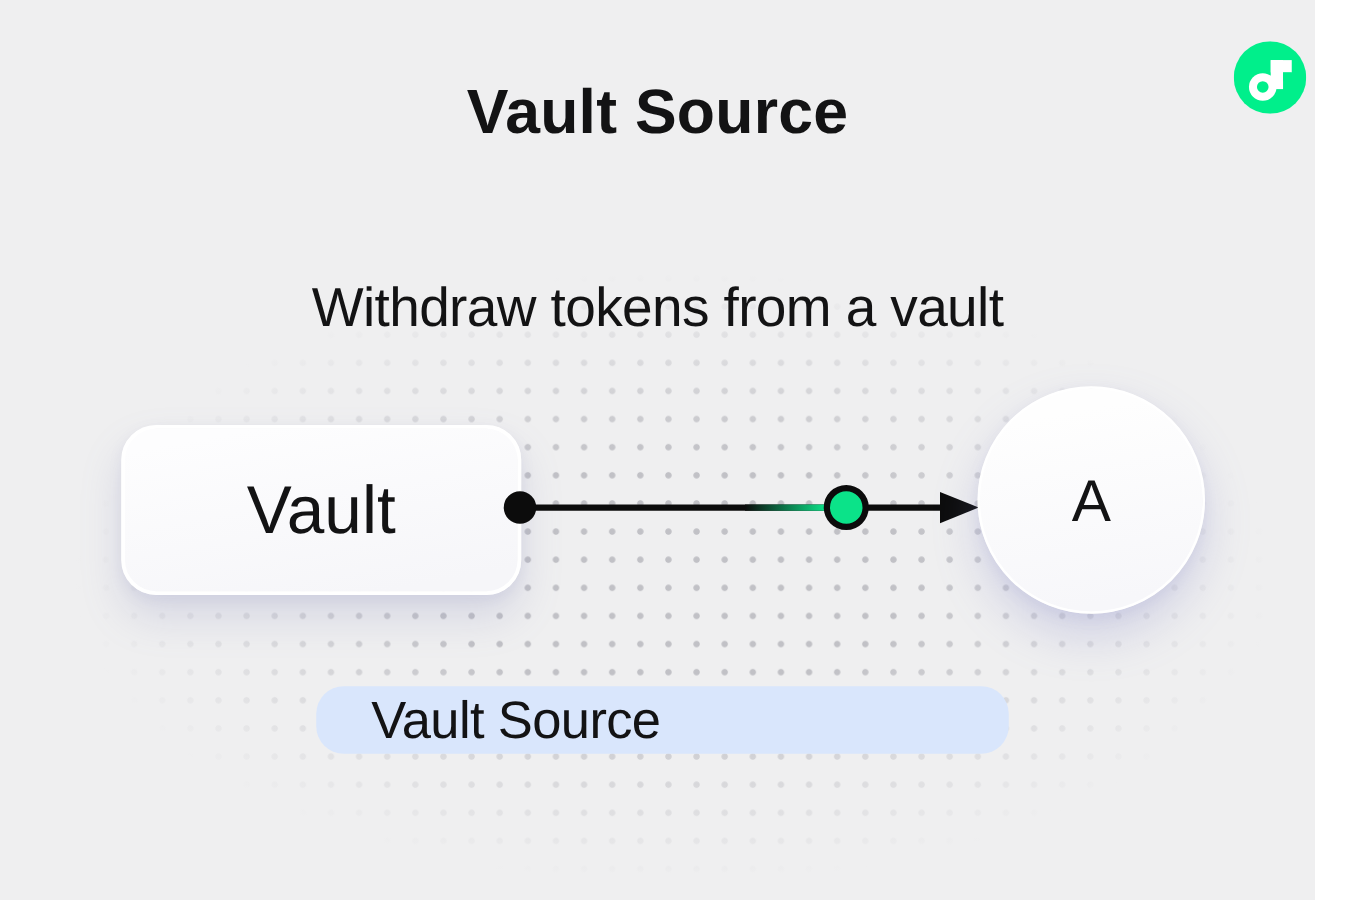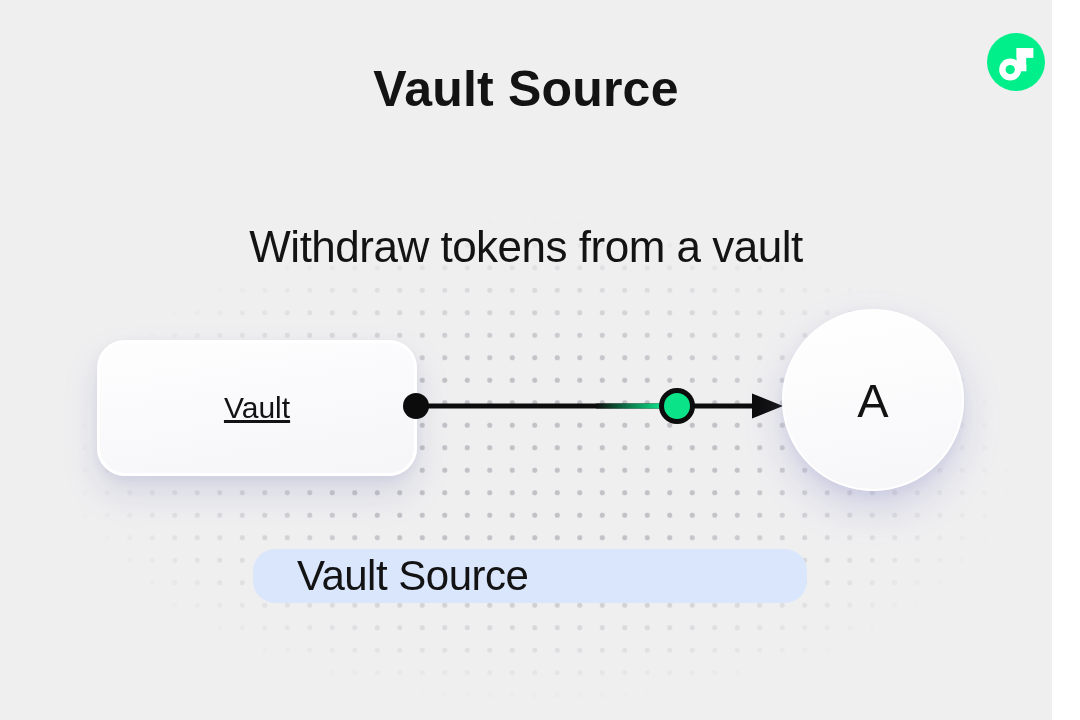--- a/index.html
+++ b/index.html
@@ -52,23 +52,22 @@
   }
 
   .vault-node {
     position: absolute; left: 97px; top: 340px;
     width: 320px; height: 136px;
     background: linear-gradient(170deg, #fdfdfe 10%, #f6f6f9 90%);
     border: 3px solid #ffffff;
     border-radius: 28px;
     box-shadow: 0 18px 32px rgba(126,130,182,0.22), 0 4px 10px rgba(126,130,182,0.10);
     display: flex; align-items: center; justify-content: center;
-    font-size: 30px; font-weight: 400;
+    font-size: 54px; font-weight: 400;
     color: var(--text, #131314);
-    text-decoration: underline;
   }
 
   .recipient-node {
     position: absolute; left: 782px; top: 309px;
     width: 182px; height: 182px;
     background: linear-gradient(170deg, #fefefe 15%, #f7f7fa 90%);
     border: 2px solid #ffffff;
     border-radius: 50%;
     box-shadow: 0 18px 36px rgba(128,132,196,0.28), 0 4px 10px rgba(128,132,196,0.10);
     display: flex; align-items: center; justify-content: center;

